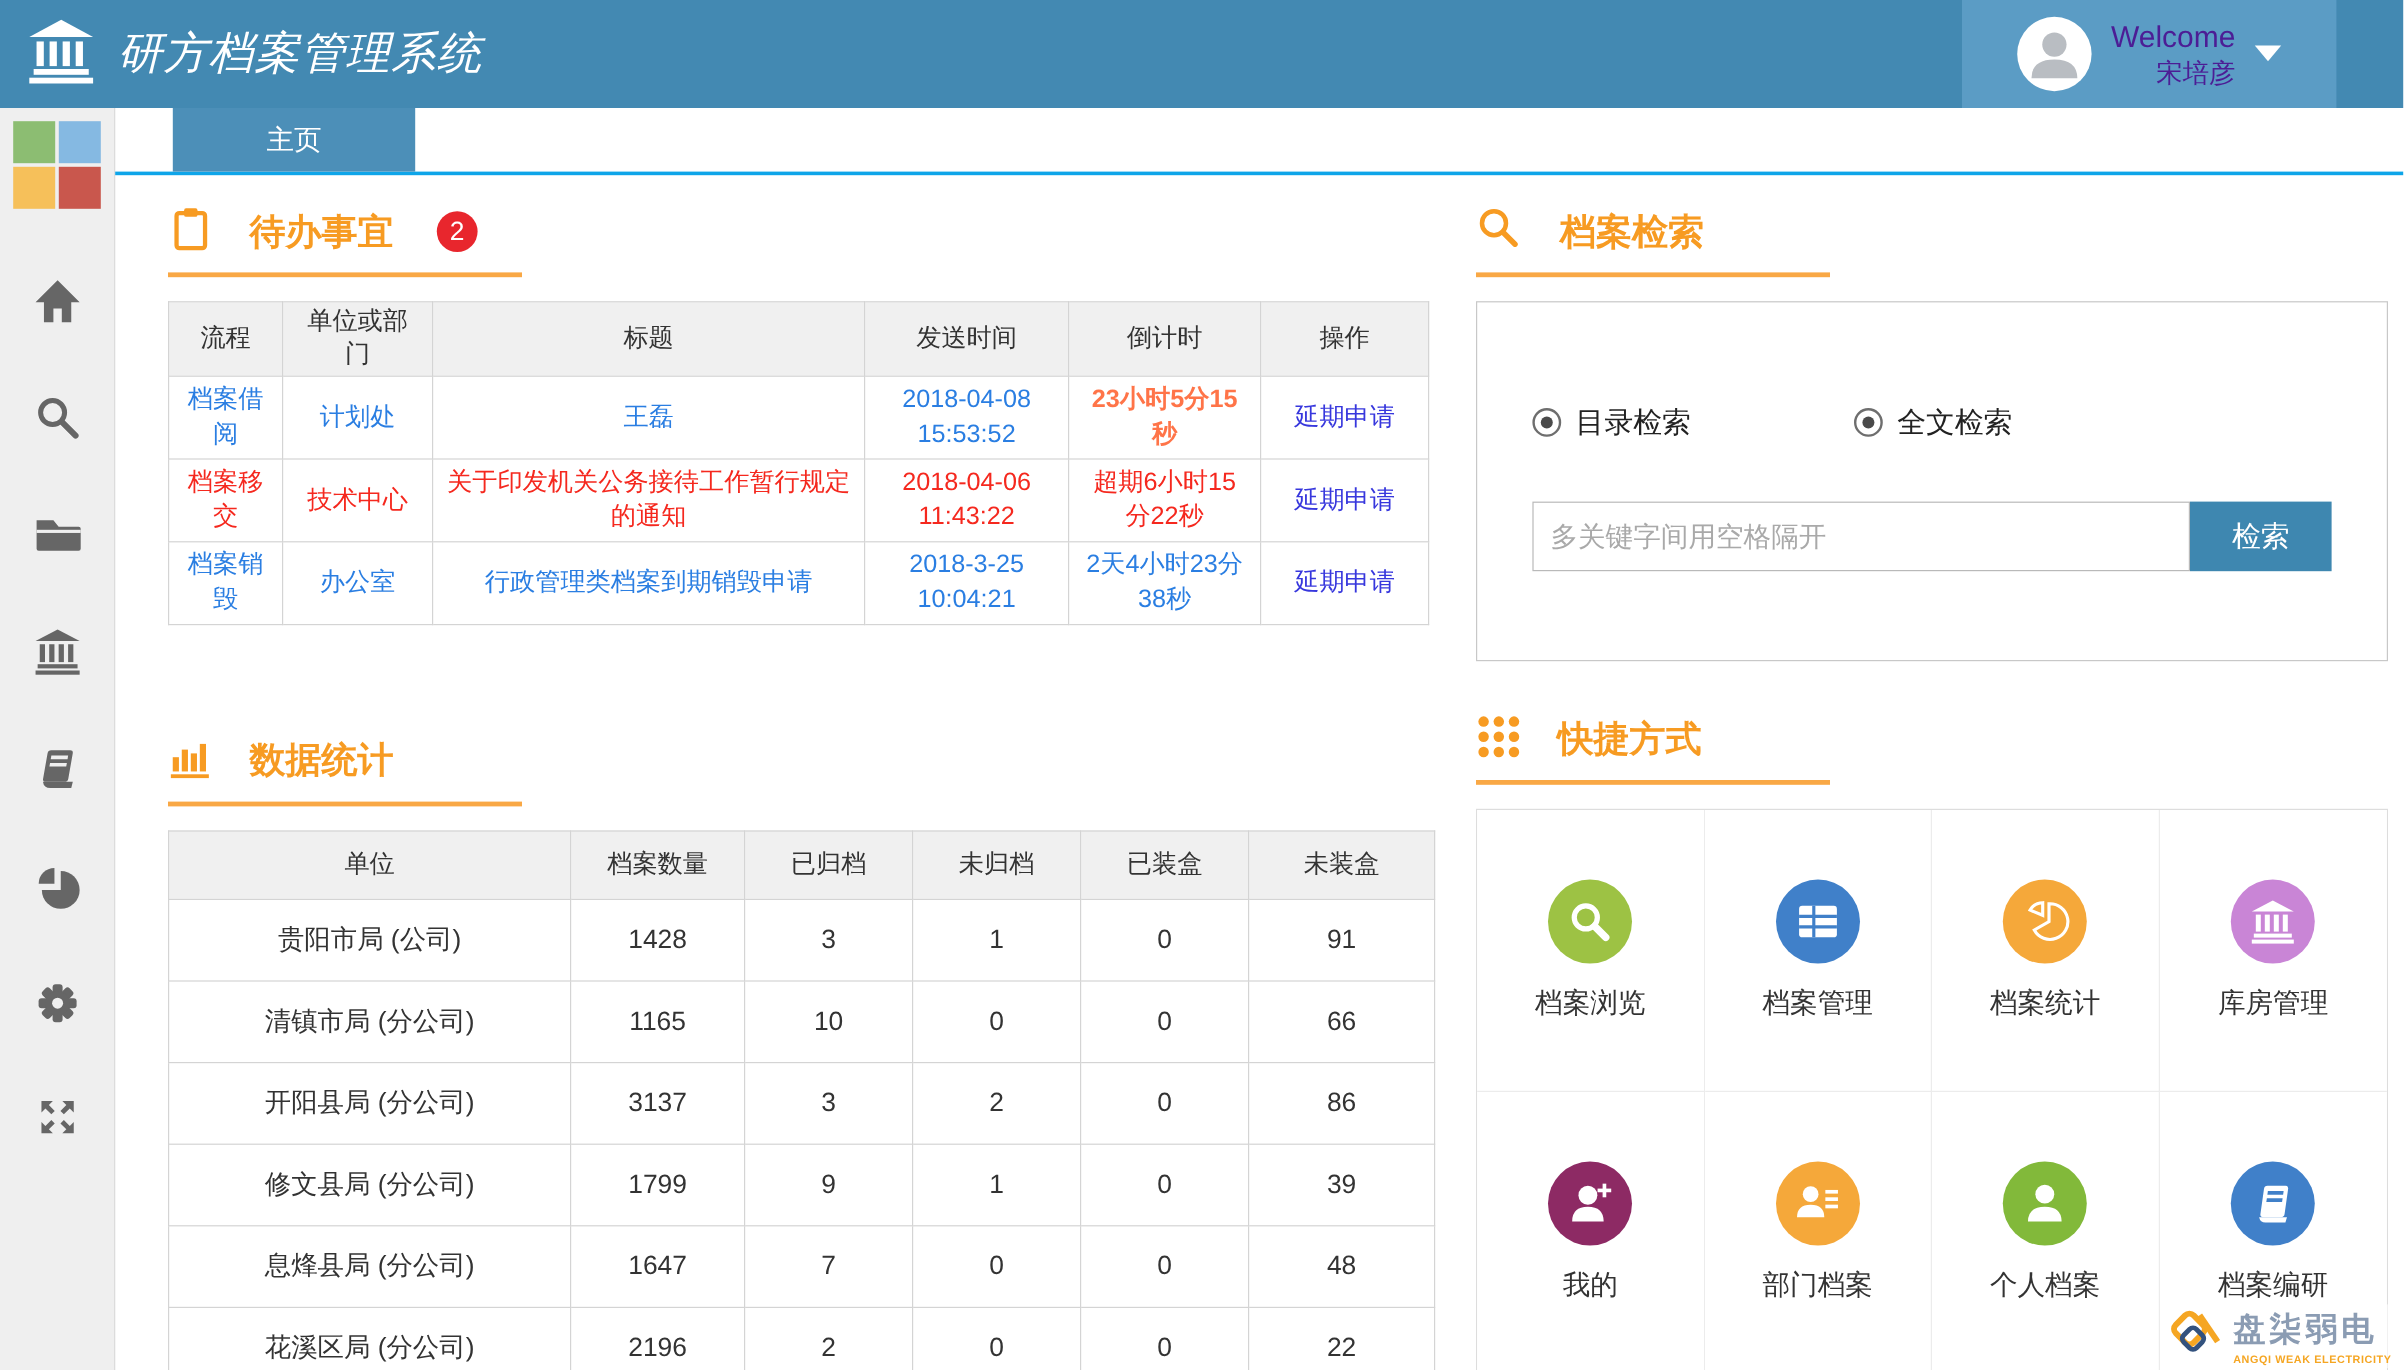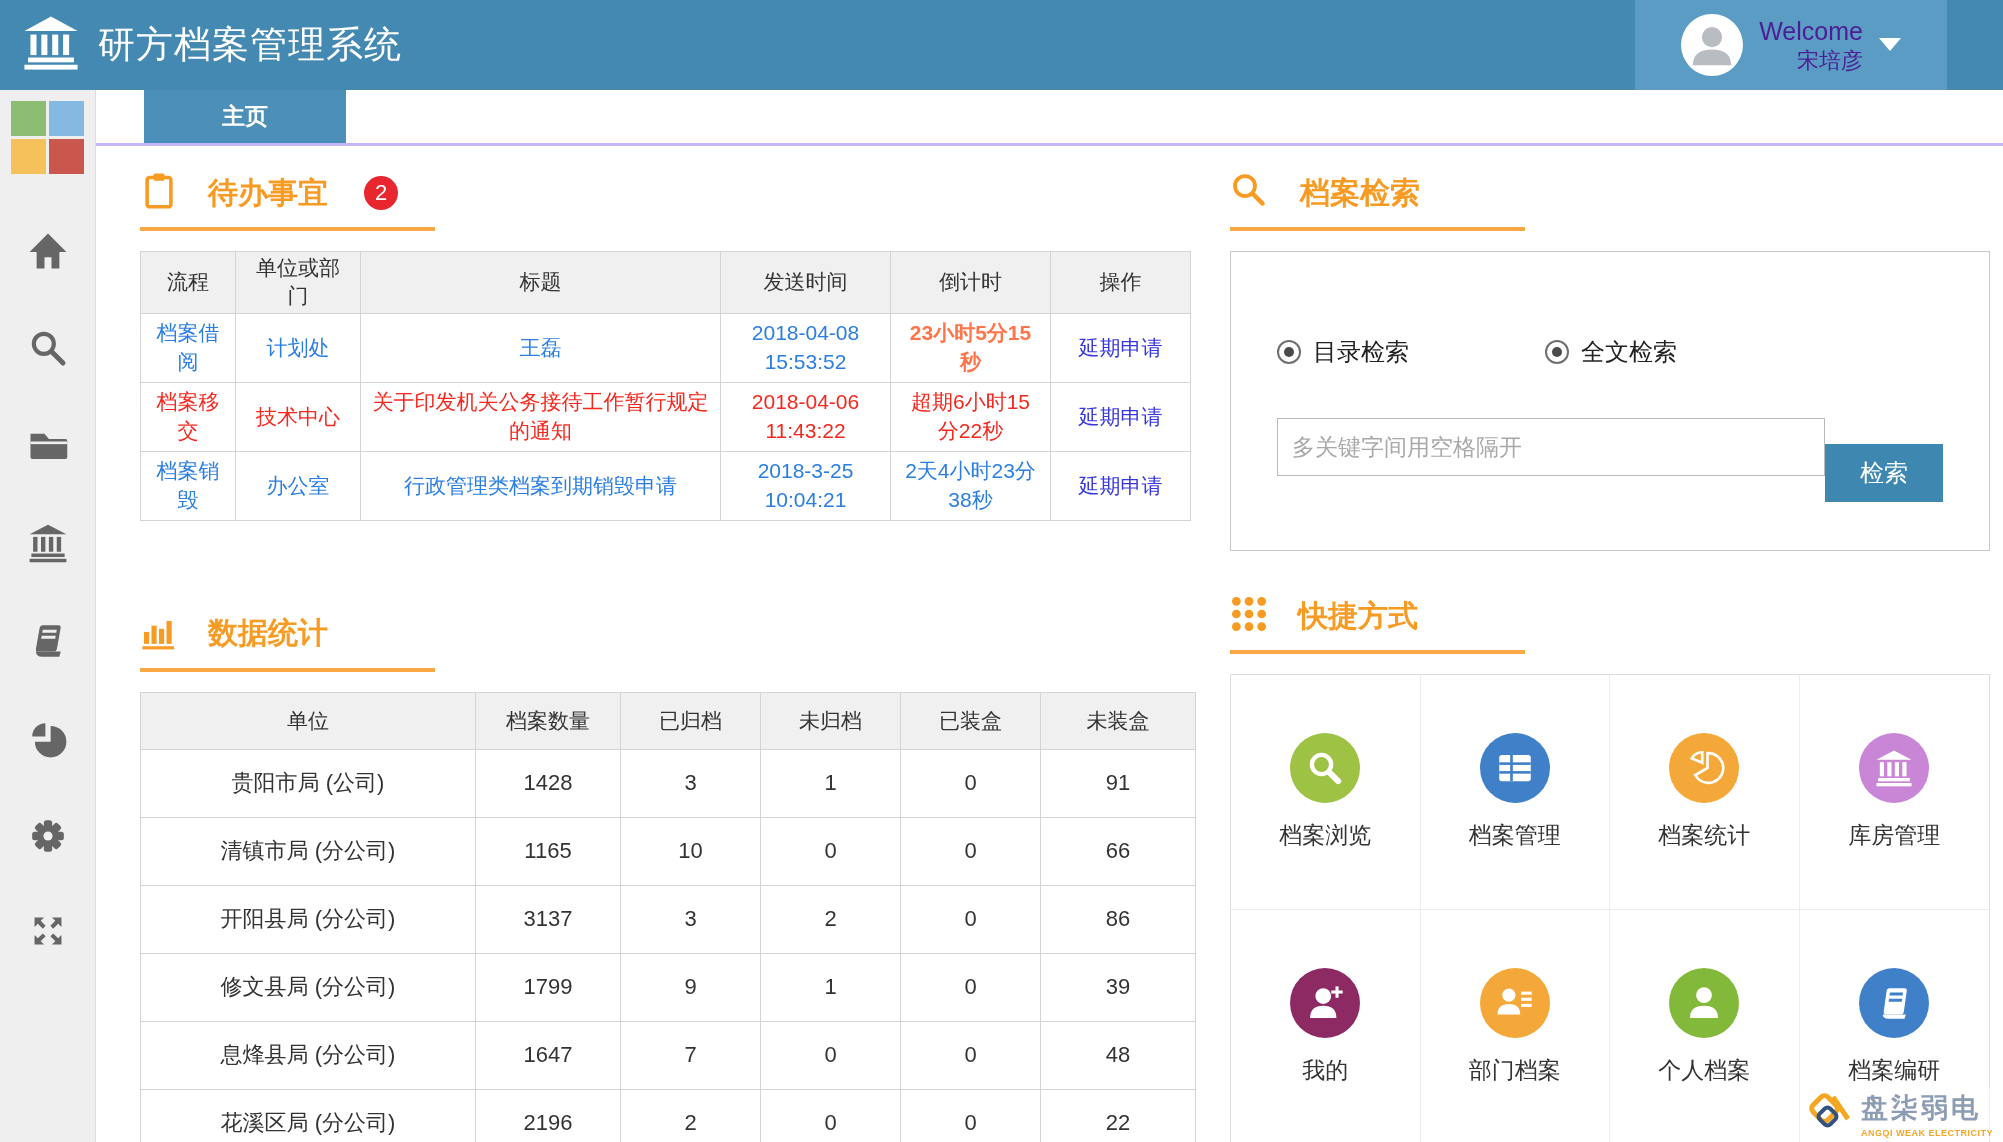--- a/index.html
+++ b/index.html
@@ -2,39 +2,39 @@
 <html><head>
 <meta charset="utf-8">
 <style>
   html,body{margin:0;padding:0;}
   body{font-family:"Liberation Sans","DejaVu Sans",sans-serif;background:#fff;}
   .page{position:relative;width:2003px;height:1142px;overflow:hidden;background:#fff;}
 
   
   .header{position:absolute;top:0;left:0;width:100%;height:90px;background:#4389b2;display:flex;align-items:center;}
   .brand{display:flex;align-items:center;gap:18px;padding-left:22px;}
-  .app-title{color:#fff;font-size:37px;letter-spacing:1px;}
+  .app-title{color:#fff;font-size:37px;letter-spacing:1px;font-style:italic;}
   .user-panel{position:absolute;right:56px;top:0;width:312px;height:90px;background:#5b9cc5;display:flex;align-items:center;justify-content:center;gap:16px;cursor:pointer;}
   .avatar{width:62px;height:62px;border-radius:50%;background:#fff;display:flex;align-items:center;justify-content:center;overflow:hidden;}
   .user-text{color:#4c1d95;text-align:right;line-height:1.25;}
   .welcome-line{font-size:25px;}
   .uname{font-size:22px;}
   .caret{width:0;height:0;border:11px solid transparent;border-top:13px solid #fff;margin-top:10px;}
 
   
   .sidebar{position:absolute;top:90px;left:0;bottom:0;width:95px;background:#efefef;border-right:1px solid #dcdcdc;}
   .logo-squares{width:73px;margin:11px auto 0;display:grid;grid-template-columns:35px 35px;grid-gap:3px;}
   .sq{width:35px;height:35px;}
   .sq1{background:#8cbd72;}.sq2{background:#85b9e2;}.sq3{background:#f6c05a;}.sq4{background:#c9574d;}
   .side-icons{margin-top:56px;display:flex;flex-direction:column;align-items:center;gap:56px;}
   .side-btn{background:none;border:none;padding:0;cursor:pointer;line-height:0;}
 
   
   .content{position:absolute;left:96px;top:90px;right:0;bottom:0;}
-  .tabbar{position:relative;height:53px;border-bottom:3px solid #c4b5fd;font-weight:bold;}
+  .tabbar{position:relative;height:53px;border-bottom:3px solid #0ea5e9;}
   .tab{position:absolute;left:48px;top:0;width:202px;height:53px;background:#4c8fb8;color:#fff;font-size:23px;display:flex;align-items:center;justify-content:center;cursor:pointer;}
   .main{display:flex;gap:40px;padding:26px 12px 0 44px;}
   .col-left{width:1050px;flex:none;}
   .col-right{width:760px;flex:none;}
 
   .sec-head{display:flex;align-items:center;gap:30px;height:42px;}
   .sec-title{color:#f79b22;font-size:30px;font-weight:bold;margin:0;}
   .sec-underline{width:295px;height:4px;background:#f9a845;margin:13px 0 20px;}
   .badge{min-width:34px;height:34px;border-radius:50%;background:#e8262d;color:#fff;font-size:22px;display:flex;align-items:center;justify-content:center;margin-left:6px;}
 
@@ -60,21 +60,21 @@
   
   .panel{border:1px solid #c8c8c8;box-sizing:border-box;}
   .search-panel{height:300px;padding:84px 46px 0;}
   .radio-row{display:flex;gap:136px;align-items:center;}
   .radio-group{display:flex;align-items:center;gap:12px;font-size:24px;color:#222;cursor:pointer;}
   .radio{width:20px;height:20px;border-radius:50%;border:2px solid #6e6e6e;display:inline-flex;align-items:center;justify-content:center;background:#fff;}
   .radio::after{content:"";width:10px;height:10px;border-radius:50%;background:#4a4a4a;}
   .search-row{margin-top:50px;display:flex;}
   .search-input{flex:1;height:58px;box-sizing:border-box;border:1px solid #b9b9b9;font-size:23px;padding:0 14px;color:#333;font-family:inherit;}
   .search-input::placeholder{color:#a9a9a9;}
-  .search-btn{width:118px;height:58px;background:#3e87b0;color:#fff;font-size:24px;border:none;cursor:pointer;font-family:inherit;margin-top:26px;}
+  .search-btn{width:118px;height:58px;background:#3e87b0;color:#fff;font-size:24px;border:none;cursor:pointer;font-family:inherit;}
 
   
   .sec2-right{margin-top:44px;}
   .shortcut-panel{border:1px solid #ddd;display:grid;grid-template-columns:repeat(4,1fr);grid-auto-rows:235px;}
   .sc-cell{border-right:1px solid #ececec;border-bottom:1px solid #ececec;display:flex;flex-direction:column;align-items:center;justify-content:center;gap:17px;cursor:pointer;background:#fff;}
   .sc-cell:nth-child(4n){border-right:none;}
   .sc-circle{width:70px;height:70px;border-radius:50%;display:flex;align-items:center;justify-content:center;}
   .sc-label{font-size:23px;color:#333;}
 
   

